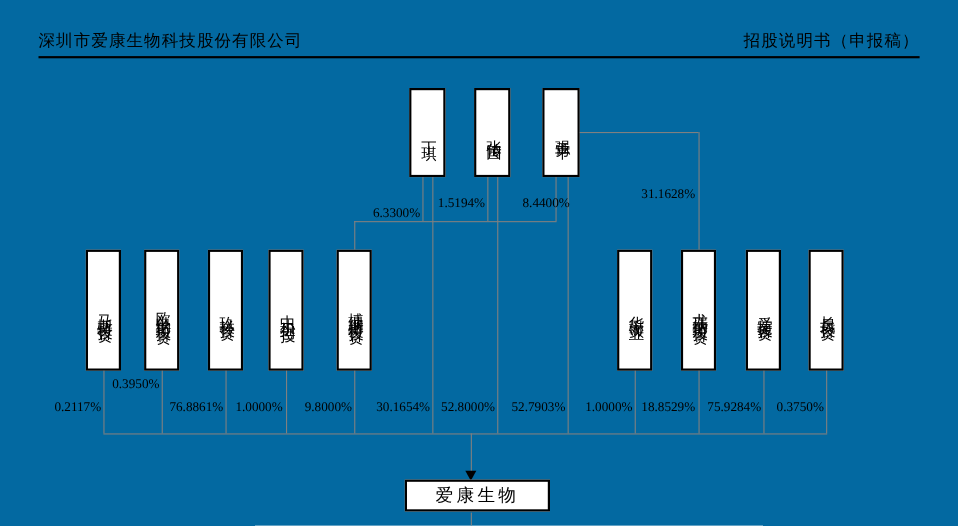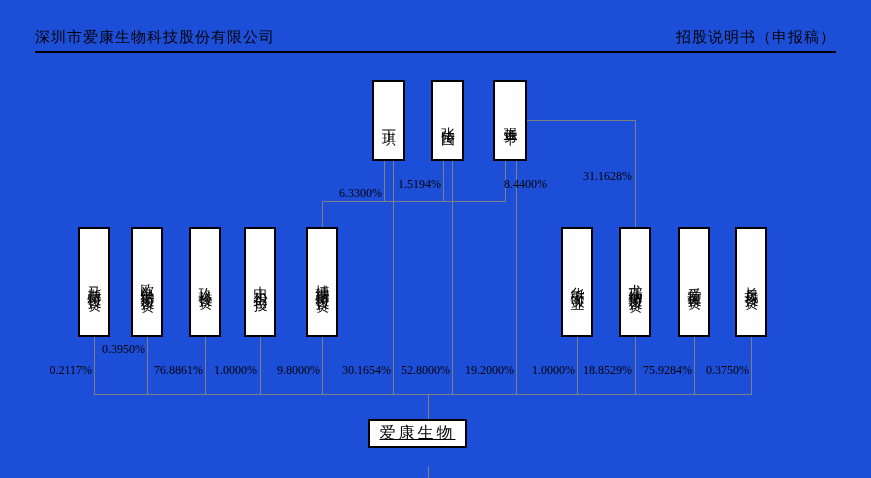--- a/index.html
+++ b/index.html
@@ -1,16 +1,16 @@
 <!DOCTYPE html>
 <html><head>
 <meta charset="utf-8">
 <style>
   html,body{margin:0;padding:0;background:#ffffff;}
-  .page{position:relative;width:871px;height:478px;background:#1d4ed8;color:#000;
+  .page{position:relative;width:871px;height:478px;background:#0369a1;color:#000;
         font-family:"Liberation Serif","DejaVu Serif",serif;overflow:hidden;}
   .hdr-left{position:absolute;left:35px;top:28px;font-size:15px;letter-spacing:1px;}
   .hdr-right{position:absolute;right:35px;top:28px;font-size:15px;letter-spacing:1px;}
   .hdr-rule{position:absolute;left:35px;top:51px;width:801px;height:2px;background:#000;}
   .hline{position:absolute;height:1px;background:#808080;}
   .vline{position:absolute;width:1px;background:#808080;}
   .vbox{position:absolute;border:2px solid #000;background:#fff;
         display:flex;align-items:center;justify-content:center;box-sizing:border-box;}
   .vbox span{writing-mode:vertical-rl;text-orientation:upright;
              font-size:14px;line-height:1;letter-spacing:3px;}
@@ -49,21 +49,21 @@
 
   <div class="vline" style="left:393px;top:161px;height:233px;"></div>
   <div class="vline" style="left:452px;top:161px;height:233px;"></div>
   <div class="vline" style="left:516px;top:161px;height:233px;"></div>
 
   <div class="hline" style="left:527px;top:120px;width:108px;"></div>
   <div class="vline" style="left:635px;top:120px;height:107px;"></div>
 
   <div class="pct" style="left:322px;top:186px;">6.3300%</div>
   <div class="pct" style="left:381px;top:177px;">1.5194%</div>
-  <div class="pct" style="left:443px;top:177px;padding-left:44px;">8.4400%</div>
+  <div class="pct" style="left:458px;top:177px;">8.4400%</div>
   <div class="pct" style="left:572px;top:169px;">31.1628%</div>
 
   <div class="vbox" style="left:78px;top:227px;width:32px;height:110px;">
     <span>马斯特投资</span>
     </div>
   <div class="vbox" style="left:131px;top:227px;width:32px;height:110px;">
     <span>欧申纳斯投资</span>
     </div>
   <div class="vbox" style="left:189px;top:227px;width:32px;height:110px;">
     <span>玖祥投资</span>
@@ -97,27 +97,27 @@
   <div class="vline" style="left:694px;top:337px;height:57px;"></div>
   <div class="vline" style="left:751px;top:337px;height:57px;"></div>
 
   <div class="pct" style="left:32px;top:363px;">0.2117%</div>
   <div class="pct" style="left:85px;top:342px;">0.3950%</div>
   <div class="pct" style="left:143px;top:363px;">76.8861%</div>
   <div class="pct" style="left:197px;top:363px;">1.0000%</div>
   <div class="pct" style="left:260px;top:363px;">9.8000%</div>
   <div class="pct" style="left:331px;top:363px;">30.1654%</div>
   <div class="pct" style="left:390px;top:363px;">52.8000%</div>
-  <div class="pct" style="left:454px;top:363px;">19.2000%</div>
+  <div class="pct" style="left:454px;top:363px;">52.7903%</div>
   <div class="pct" style="left:515px;top:363px;">1.0000%</div>
   <div class="pct" style="left:572px;top:363px;">18.8529%</div>
   <div class="pct" style="left:632px;top:363px;">75.9284%</div>
   <div class="pct" style="left:689px;top:363px;">0.3750%</div>
 
   <div class="hline" style="left:94px;top:394px;width:658px;"></div>
   <div class="vline" style="left:428px;top:394px;height:35px;"></div>
   <div class="arrow-down" style="left:423px;top:428px;"></div>
-  <div class="company-box" style="left:368px;top:419px;width:99px;height:29px;text-decoration:underline;">
+  <div class="company-box" style="left:368px;top:436px;width:132px;height:29px;">
     <span>爱康生物</span>
     </div>
   <div class="vline" style="left:428px;top:466px;height:12px;"></div>
 
 </div>
 
 </body></html>

